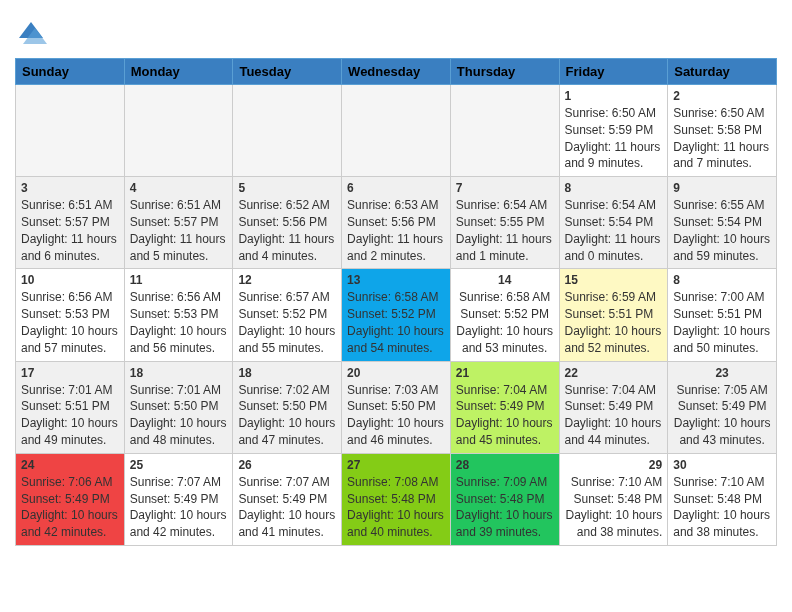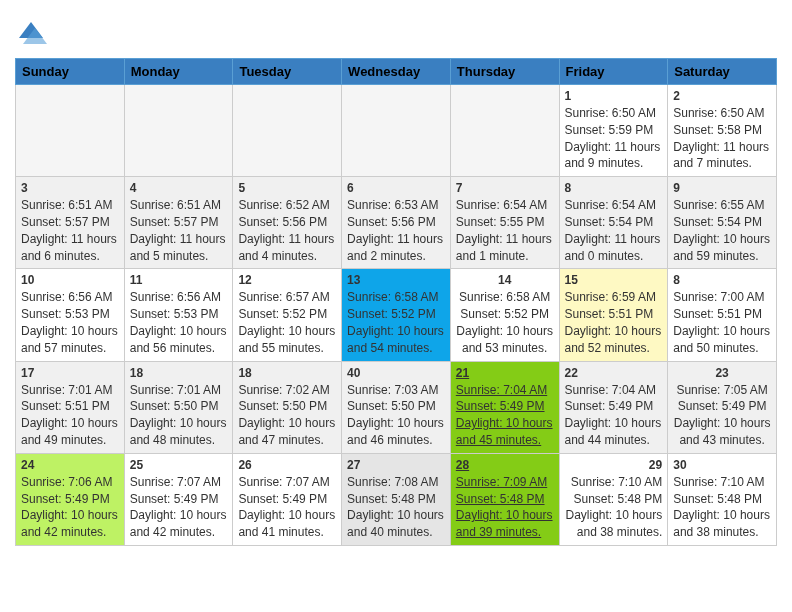--- a/index.html
+++ b/index.html
@@ -220,54 +220,54 @@
           </td>
           <td style="background: rgb(240, 240, 240);">
             <span class="day-number">18</span>
             <div class="day-info">Sunrise: 7:01 AM<br>Sunset: 5:50 PM<br>Daylight: 10 hours and 48 minutes.</div>
           </td>
           <td style="background: rgb(240, 240, 240);">
             <span class="day-number">18</span>
             <div class="day-info">Sunrise: 7:02 AM<br>Sunset: 5:50 PM<br>Daylight: 10 hours and 47 minutes.</div>
           </td>
           <td style="background: rgb(240, 240, 240);">
-            <span class="day-number">40</span>
+            <span class="day-number">20</span>
             <div class="day-info">Sunrise: 7:03 AM<br>Sunset: 5:50 PM<br>Daylight: 10 hours and 46 minutes.</div>
           </td>
-          <td style="background: #84cc16; text-decoration: underline;">
+          <td style="background: #bef264;">
             <span class="day-number">21</span>
             <div class="day-info">Sunrise: 7:04 AM<br>Sunset: 5:49 PM<br>Daylight: 10 hours and 45 minutes.</div>
           </td>
           <td style="background: rgb(240, 240, 240);">
             <span class="day-number">22</span>
             <div class="day-info">Sunrise: 7:04 AM<br>Sunset: 5:49 PM<br>Daylight: 10 hours and 44 minutes.</div>
           </td>
           <td style="background: rgb(240, 240, 240); text-align: center;">
             <span class="day-number">23</span>
             <div class="day-info">Sunrise: 7:05 AM<br>Sunset: 5:49 PM<br>Daylight: 10 hours and 43 minutes.</div>
           </td>
         </tr>
         <tr>
-          <td style="background: #bef264;">
+          <td style="background: #ef4444;">
             <span class="day-number">24</span>
             <div class="day-info">Sunrise: 7:06 AM<br>Sunset: 5:49 PM<br>Daylight: 10 hours and 42 minutes.</div>
           </td>
           <td style="background: rgb(255, 255, 255);">
             <span class="day-number">25</span>
             <div class="day-info">Sunrise: 7:07 AM<br>Sunset: 5:49 PM<br>Daylight: 10 hours and 42 minutes.</div>
           </td>
           <td style="background: rgb(255, 255, 255);">
             <span class="day-number">26</span>
             <div class="day-info">Sunrise: 7:07 AM<br>Sunset: 5:49 PM<br>Daylight: 10 hours and 41 minutes.</div>
           </td>
-          <td style="background: #e5e5e5;">
+          <td style="background: #84cc16;">
             <span class="day-number">27</span>
             <div class="day-info">Sunrise: 7:08 AM<br>Sunset: 5:48 PM<br>Daylight: 10 hours and 40 minutes.</div>
           </td>
-          <td style="background: #84cc16; text-decoration: underline;">
+          <td style="background: #22c55e;">
             <span class="day-number">28</span>
             <div class="day-info">Sunrise: 7:09 AM<br>Sunset: 5:48 PM<br>Daylight: 10 hours and 39 minutes.</div>
           </td>
           <td style="background: rgb(255, 255, 255); text-align: right;">
             <span class="day-number">29</span>
             <div class="day-info">Sunrise: 7:10 AM<br>Sunset: 5:48 PM<br>Daylight: 10 hours and 38 minutes.</div>
           </td>
           <td style="background: rgb(255, 255, 255);">
             <span class="day-number">30</span>
             <div class="day-info">Sunrise: 7:10 AM<br>Sunset: 5:48 PM<br>Daylight: 10 hours and 38 minutes.</div>

